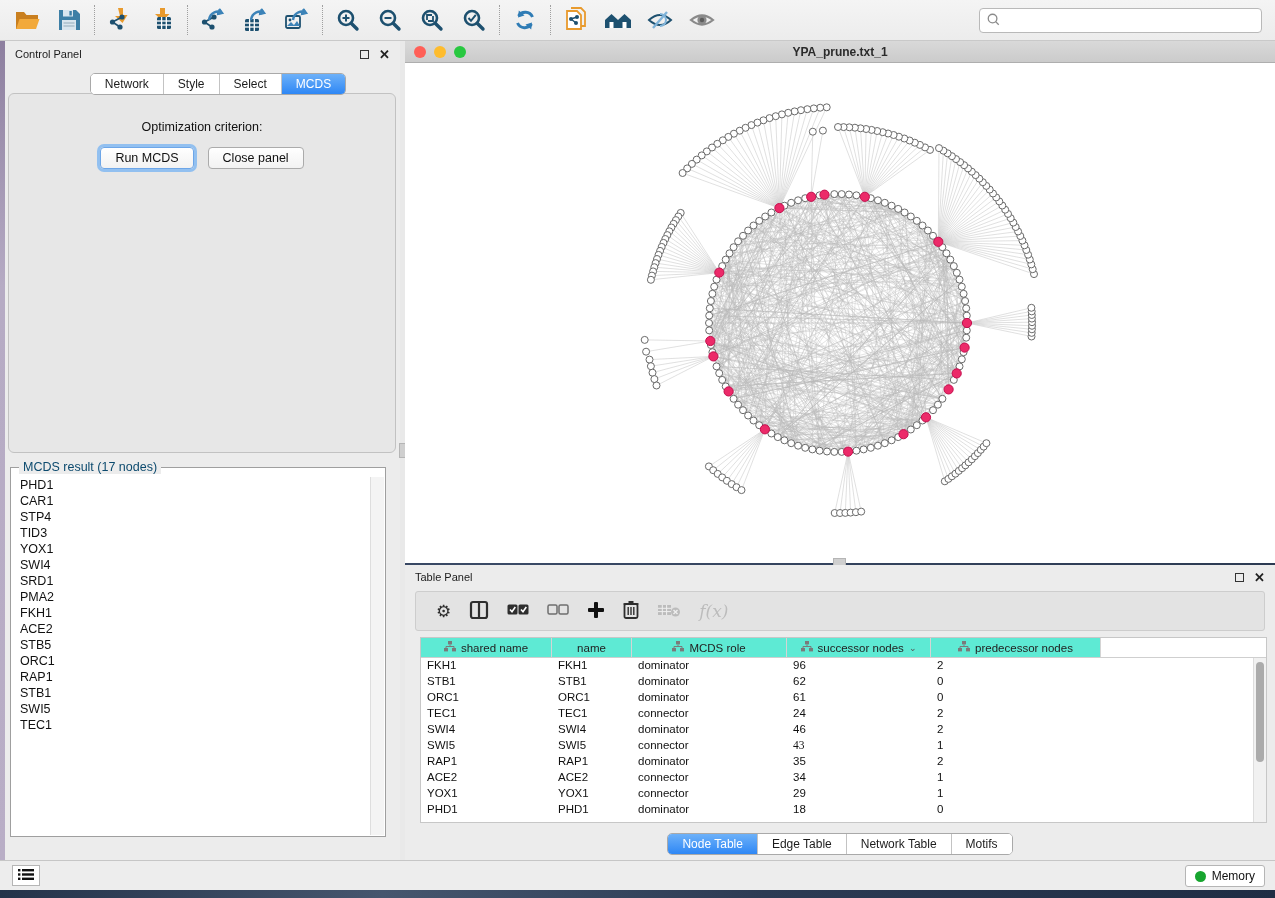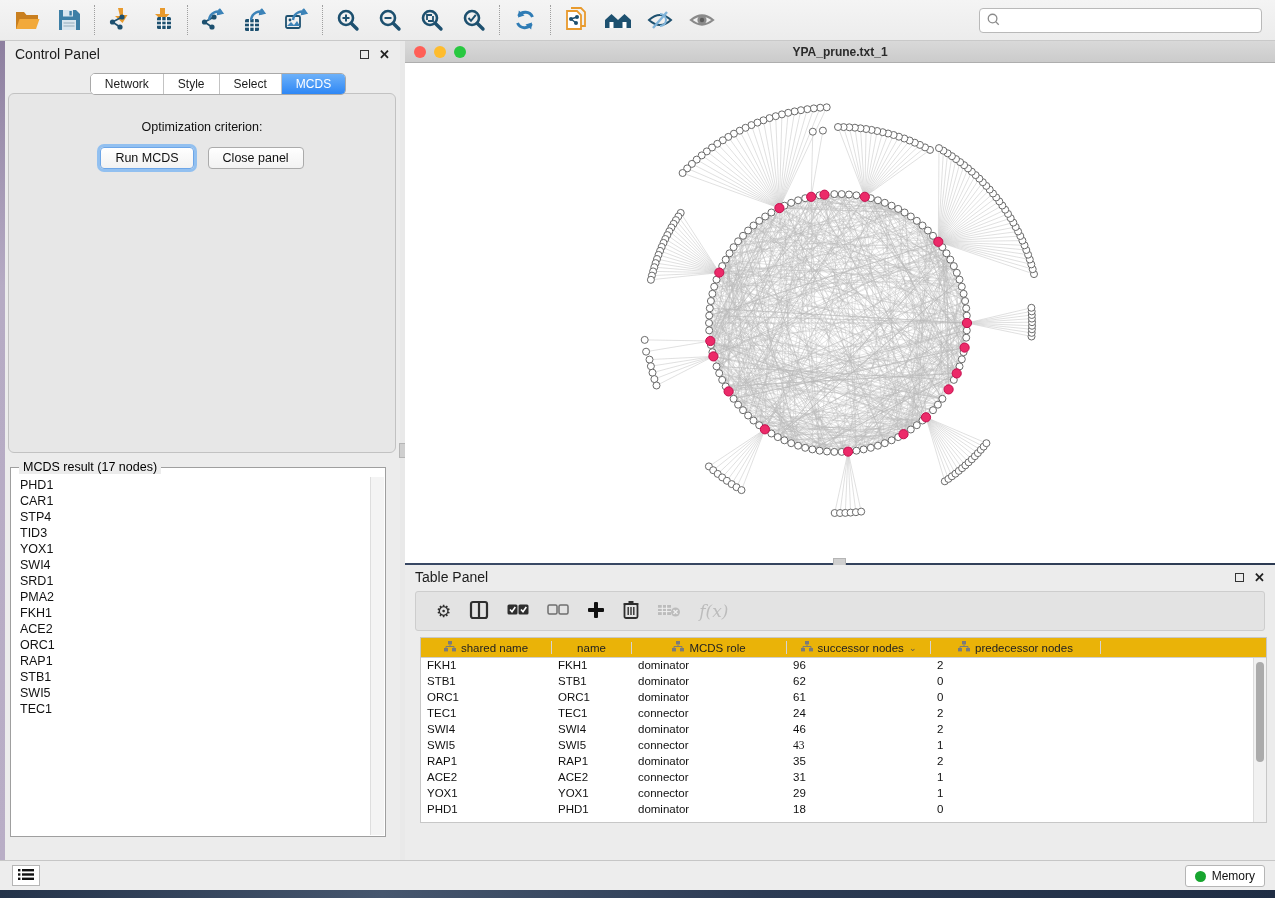--- a/index.html
+++ b/index.html
@@ -27,21 +27,21 @@
   }
   .searchbox input { border:none; outline:none; flex:1; height:20px; font-size:12px; background:transparent; }
   
   .wall-left { position:absolute; left:0; top:41px; width:5px; height:821px;
     background:linear-gradient(#8d7f9f,#b6abc4 30%,#b9aec6); }
   .wall-bottom { position:absolute; left:0; bottom:0; width:1275px; height:8px;
     background:linear-gradient(90deg,#24334a,#46566e 30%,#2c3b54 60%,#1f2d44); }
   
   .control-panel { position:absolute; left:5px; top:41px; width:395px; height:819px; background:#ececec; }
   .panel-head { height:26px; display:flex; align-items:center; padding:0 10px; }
-  .panel-title { font-size:14px; color:#1c1c1c; }
+  .panel-title { font-size:11px; color:#1c1c1c; }
   .panel-head .spacer { flex:1; }
   .float-box { width:9px; height:9px; border:1.5px solid #333; margin-right:10px; cursor:default; }
   .close-x { font-size:13px; font-weight:bold; color:#222; cursor:default; line-height:1; }
   .ctab-row { display:flex; justify-content:center; margin-top:6px; position:relative; z-index:2;margin-left:31px; }
   .seg { display:flex; border:1px solid #a9a9a9; border-radius:5px; overflow:hidden; background:#fff; }
   .seg .seg-item {
     padding:3px 14px; font-size:12px; color:#1c1c1c; background:#fff;
     border-left:1px solid #c3c3c3; cursor:default; white-space:nowrap;
   }
   .seg .seg-item:first-child { border-left:none; }
@@ -69,21 +69,21 @@
     font-size:12.5px; color:#111; padding:3px 14px; cursor:default;
     font-family:"Liberation Sans",sans-serif;
   }
   .push-btn.focused { box-shadow:0 0 0 3px rgba(100,170,245,.65); border-color:#6da6e8; }
   .result-box {
     position:absolute; left:5px; top:426px; width:376px; height:370px;
     border:1px solid #9f9f9f; background:#fff;
   }
   .result-legend {
     position:absolute; top:-8px; left:8px; background:#ececec; padding:0 4px;
-    font-size:12.5px; color:#000000;
+    font-size:12.5px; color:#0c4a6e;
   }
   .result-list { position:absolute; left:1px; top:9px; right:15px; bottom:1px; overflow:hidden; }
   .result-list div { line-height:16px; padding-left:8px; font-size:12.5px; color:#111; }
   .result-scroll { position:absolute; top:9px; right:1px; bottom:1px; width:14px;
     background:#f4f4f4; border-left:1px solid #dedede; }
   
   .v-divider { position:absolute; left:400px; top:41px; width:5px; height:819px; background:#e9e9e9; }
   .v-handle { position:absolute; left:399px; top:443px; width:7px; height:15px;
     background:#cfcfcf; border:1px solid #b5b5b5; }
   
@@ -104,21 +104,21 @@
     position:absolute; left:10px; right:10px; top:26px; height:40px;
     background:#e3e3e3; border:1px solid #cdcdcd; border-radius:3px;
     display:flex; align-items:center; gap:18px; padding-left:20px;
   }
   .tp-icon { display:flex; align-items:center; justify-content:center; cursor:default; }
   .tp-icon.disabled { opacity:.45; }
   .fx-label { font-family:"DejaVu Serif",serif; font-style:italic; font-size:17px; color:#8d8d8d; }
   .gear-glyph { font-size:17px; color:#2e2e2e; line-height:1; }
   .grid-table { position:absolute; left:15px; right:8px; top:72px; height:186px;
     background:#fff; border:1px solid #c7c7c7; }
-  .grid-head { display:flex; height:20px; background:#eab308; border-bottom:1px solid #cfcfcf;align-items:center; }
+  .grid-head { display:flex; height:20px; background:#5eead4; border-bottom:1px solid #cfcfcf; }
   .gh-cell { display:flex; align-items:center; justify-content:center; gap:5px;
     border-right:1px solid #d4d4d4; font-size:11.5px; color:#222; overflow:hidden; }
   .gh-cell.filler { border-right:none; flex:1; background:#fff; }
   .sort-chev { font-size:9px; color:#555; }
   .grid-body { position:absolute; left:0; right:13px; top:20px; bottom:0; overflow:hidden; }
   .g-row { display:flex; height:16px; }
   .g-cell { font-size:11.5px; color:#111; padding:1px 6px 0 6px; overflow:hidden; white-space:nowrap; }
   .g-cell.num { padding-right:12px; }
   .grid-scroll { position:absolute; top:20px; right:0; bottom:0; width:13px;
     background:#f1f1f1; border-left:1px solid #ddd; }
@@ -380,20 +380,21 @@
         <div>PHD1</div>
         <div>CAR1</div>
         <div>STP4</div>
         <div>TID3</div>
         <div>YOX1</div>
         <div>SWI4</div>
         <div>SRD1</div>
         <div>PMA2</div>
         <div>FKH1</div>
         <div>ACE2</div>
+        <div>STB5</div>
         <div>ORC1</div>
         <div>RAP1</div>
         <div>STB1</div>
         <div>SWI5</div>
         <div>TEC1</div>
       </div>
     <div class="result-scroll"></div>
   </div>
 </div>
 
@@ -1618,40 +1619,48 @@
           <div class="g-cell" style="width: 131px;">RAP1</div>
           <div class="g-cell" style="width: 80px;">RAP1</div>
           <div class="g-cell" style="width: 155px;">dominator</div>
           <div class="g-cell num" style="width: 144px;">35</div>
           <div class="g-cell num" style="width: 170px;">2</div>
         </div>
         <div class="g-row">
           <div class="g-cell" style="width: 131px;">ACE2</div>
           <div class="g-cell" style="width: 80px;">ACE2</div>
           <div class="g-cell" style="width: 155px;">connector</div>
-          <div class="g-cell num" style="width: 144px;">31</div>
+          <div class="g-cell num" style="width: 144px;">34</div>
           <div class="g-cell num" style="width: 170px;">1</div>
         </div>
         <div class="g-row">
           <div class="g-cell" style="width: 131px;">YOX1</div>
           <div class="g-cell" style="width: 80px;">YOX1</div>
           <div class="g-cell" style="width: 155px;">connector</div>
           <div class="g-cell num" style="width: 144px;">29</div>
           <div class="g-cell num" style="width: 170px;">1</div>
         </div>
         <div class="g-row">
           <div class="g-cell" style="width: 131px;">PHD1</div>
           <div class="g-cell" style="width: 80px;">PHD1</div>
           <div class="g-cell" style="width: 155px;">dominator</div>
           <div class="g-cell num" style="width: 144px;">18</div>
           <div class="g-cell num" style="width: 170px;">0</div>
         </div>
       </div>
     <div class="grid-scroll">
         <div class="grid-thumb"></div>
+      </div>
+  </div>
+  <div class="tp-tabs">
+    <div class="seg" id="table-tabs">
+        <div class="seg-item active">Node Table</div>
+        <div class="seg-item">Edge Table</div>
+        <div class="seg-item">Network Table</div>
+        <div class="seg-item">Motifs</div>
       </div>
   </div>
 </div>
 
 <div class="status-bar">
   <div class="list-btn">
     <span>
       <svg width="16" height="13" viewBox="0 0 16 13">
         <g fill="#111">
             <rect x="0" y="1" width="2.4" height="2.4"></rect>

